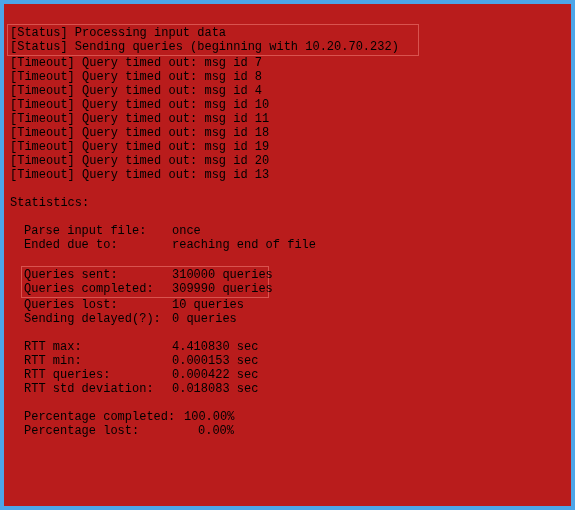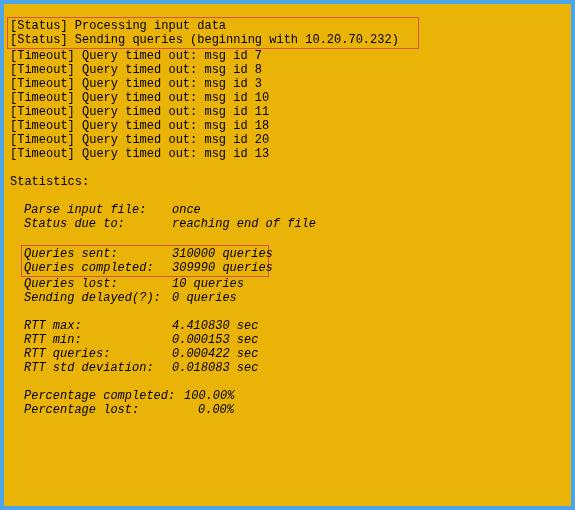--- a/index.html
+++ b/index.html
@@ -7,30 +7,30 @@
       width: 575px;
       height: 510px;
       font-family: "Courier New", Courier, monospace;
       font-size: 12px;
       line-height: 14px;
       background: #4da5e8;
       padding: 4px;
       color: #000;
     }
     .console {
-      background: #eab308;
+      background: #b91c1c;
       width: 100%;
       height: 100%;
-      padding: 13px 6px;
+      padding: 20px 6px;
       position: relative;
       overflow: hidden;
     }
     .row { white-space: pre; }
     .stats-row { white-space: pre; }
-    .indent { padding-left: 14px; font-style: italic; }
+    .indent { padding-left: 14px; }
     .hl-wide {
       border: 1px solid #d9534f;
       display: block;
       padding: 1px 2px;
       margin-left: -3px;
     }
     .spacer { height: 14px; }
     .col-label { display: inline-block; width: 148px; }
     .col-val { display: inline-block; }
     .group { margin-bottom: 0; }
@@ -40,34 +40,35 @@
 
 <div class="console">
 
   <div class="hl-wide" style="width:412px;">
     <div class="row">[Status] Processing input data</div>
     <div class="row">[Status] Sending queries (beginning with 10.20.70.232)</div>
   </div>
 
   <div class="row">[Timeout] Query timed out: msg id 7</div>
   <div class="row">[Timeout] Query timed out: msg id 8</div>
-  <div class="row">[Timeout] Query timed out: msg id 3</div>
+  <div class="row">[Timeout] Query timed out: msg id 4</div>
   <div class="row">[Timeout] Query timed out: msg id 10</div>
   <div class="row">[Timeout] Query timed out: msg id 11</div>
   <div class="row">[Timeout] Query timed out: msg id 18</div>
+  <div class="row">[Timeout] Query timed out: msg id 19</div>
   <div class="row">[Timeout] Query timed out: msg id 20</div>
   <div class="row">[Timeout] Query timed out: msg id 13</div>
 
   <div class="spacer"></div>
   <div class="row">Statistics:</div>
   <div class="spacer"></div>
 
   <div class="indent group">
     <div class="stats-row"><span class="col-label">Parse input file:</span><span class="col-val">once</span></div>
-    <div class="stats-row"><span class="col-label">Status due to:</span><span class="col-val">reaching end of file</span></div>
+    <div class="stats-row"><span class="col-label">Ended due to:</span><span class="col-val">reaching end of file</span></div>
   </div>
 
   <div class="spacer"></div>
 
   <div class="indent">
     <div class="hl-wide" style="width:248px;">
       <div class="stats-row"><span class="col-label">Queries sent:</span><span class="col-val">310000 queries</span></div>
       <div class="stats-row"><span class="col-label">Queries completed:</span><span class="col-val">309990 queries</span></div>
     </div>
     <div class="stats-row"><span class="col-label">Queries lost:</span><span class="col-val">10 queries</span></div>

